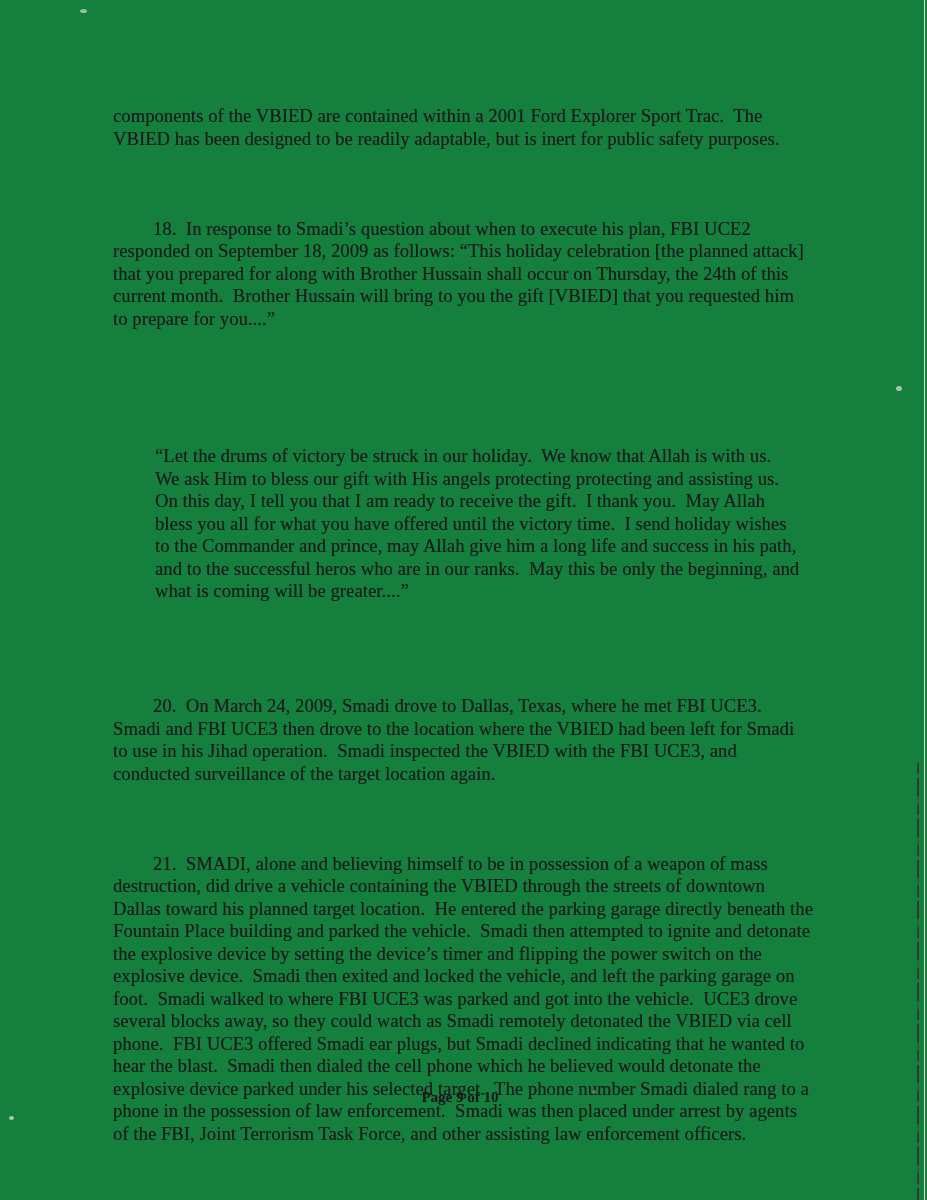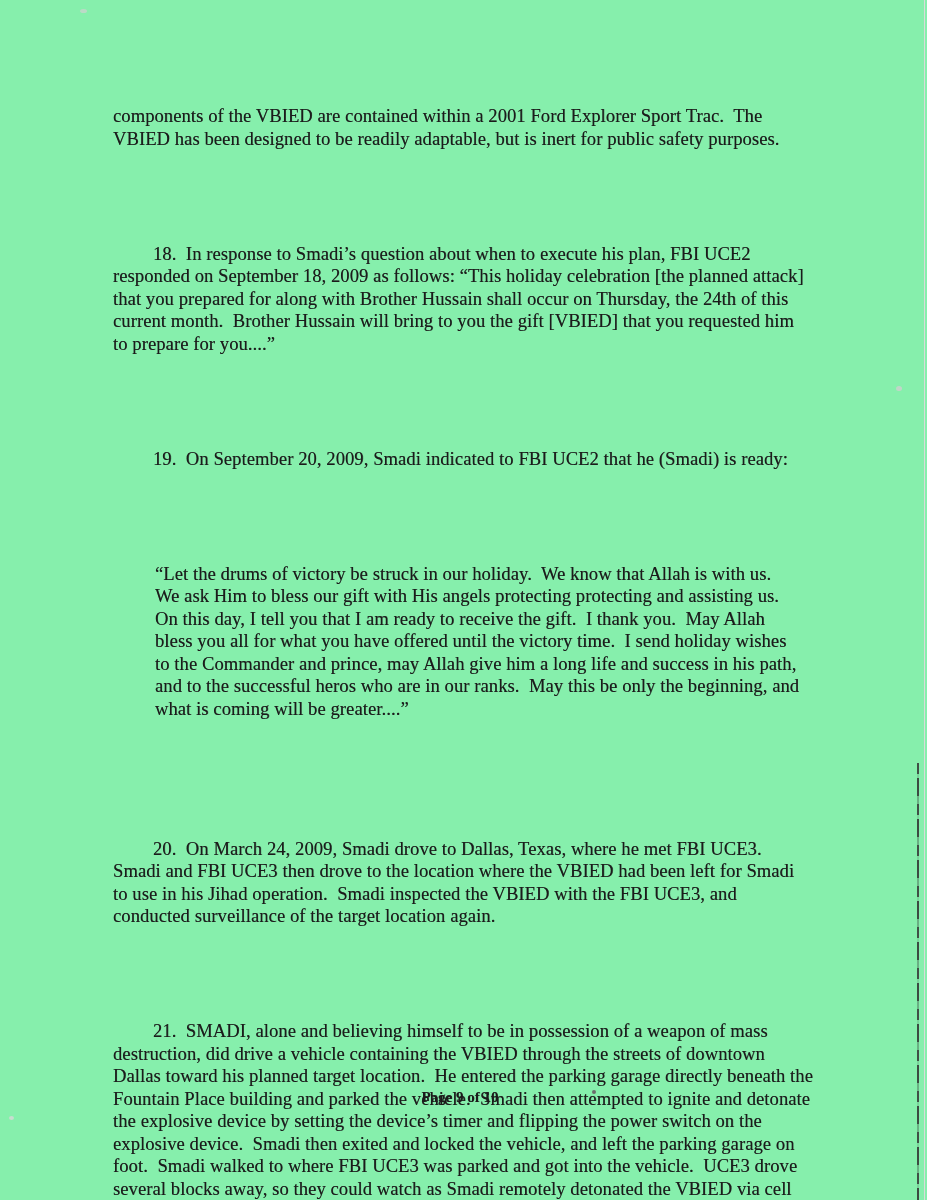--- a/index.html
+++ b/index.html
@@ -11,37 +11,37 @@
     width: 927px;
     height: 1200px;
     position: relative;
     overflow: hidden;
     font-family: "Liberation Serif", serif;
     color: #1b1b1b;
   }
   .scan-page {
     position: absolute;
     inset: 0;
-    background: #86efac;
+    background: #15803d;
   }
   .page-content {
     position: absolute;
     left: 113px;
     top: 60px;
     width: 700px;
     font-size: 18.5px;
     line-height: 22.5px;
     text-align: left;
     white-space: pre-wrap;
     
     text-shadow: 0.3px 0.3px 0.4px rgba(25,25,25,0.55);
     letter-spacing: 0.1px;
   }
   .para { margin: 0; }
-  .para + .para { margin-top: 25px; }
+  .para + .para { }
   .para.indent { text-indent: 40px; }
   .quote {
     margin: 25px 10px 25px 42px;
   }
   .page-footer {
     position: absolute;
     left: 0;
     top: 1088px;
     width: 920px;
     text-align: center;
@@ -83,21 +83,20 @@
 </head>
 <body>
 
 <div class="scan-page">
 
   <div class="page-content">
     <p class="para">components of the VBIED are contained within a 2001 Ford Explorer Sport Trac.  The VBIED has been designed to be readily adaptable, but is inert for public safety purposes.</p>
 
     <p class="para indent">18.  In response to Smadi’s question about when to execute his plan, FBI UCE2 responded on September 18, 2009 as follows: “This holiday celebration [the planned attack] that you prepared for along with Brother Hussain shall occur on Thursday, the 24th of this current month.  Brother Hussain will bring to you the gift [VBIED] that you requested him to prepare for you....”</p>
 
-    <p class="para indent">19.  On September 20, 2009, Smadi indicated to FBI UCE2 that he (Smadi) is ready:</p>
 
     <p class="para quote">“Let the drums of victory be struck in our holiday.  We know that Allah is with us.  We ask Him to bless our gift with His angels protecting protecting and assisting us.  On this day, I tell you that I am ready to receive the gift.  I thank you.  May Allah bless you all for what you have offered until the victory time.  I send holiday wishes to the Commander and prince, may Allah give him a long life and success in his path, and to the successful heros who are in our ranks.  May this be only the beginning, and what is coming will be greater....”</p>
 
     <p class="para indent">20.  On March 24, 2009, Smadi drove to Dallas, Texas, where he met FBI UCE3.  Smadi and FBI UCE3 then drove to the location where the VBIED had been left for Smadi to use in his Jihad operation.  Smadi inspected the VBIED with the FBI UCE3, and conducted surveillance of the target location again.</p>
 
     <p class="para indent">21.  SMADI, alone and believing himself to be in possession of a weapon of mass destruction, did drive a vehicle containing the VBIED through the streets of downtown Dallas toward his planned target location.  He entered the parking garage directly beneath the Fountain Place building and parked the vehicle.  Smadi then attempted to ignite and detonate the explosive device by setting the device’s timer and flipping the power switch on the explosive device.  Smadi then exited and locked the vehicle, and left the parking garage on foot.  Smadi walked to where FBI UCE3 was parked and got into the vehicle.  UCE3 drove several blocks away, so they could watch as Smadi remotely detonated the VBIED via cell phone.  FBI UCE3 offered Smadi ear plugs, but Smadi declined indicating that he wanted to hear the blast.  Smadi then dialed the cell phone which he believed would detonate the explosive device parked under his selected target.  The phone number Smadi dialed rang to a phone in the possession of law enforcement.  Smadi was then placed under arrest by agents of the FBI, Joint Terrorism Task Force, and other assisting law enforcement officers.</p>
 
     
   </div>
 

